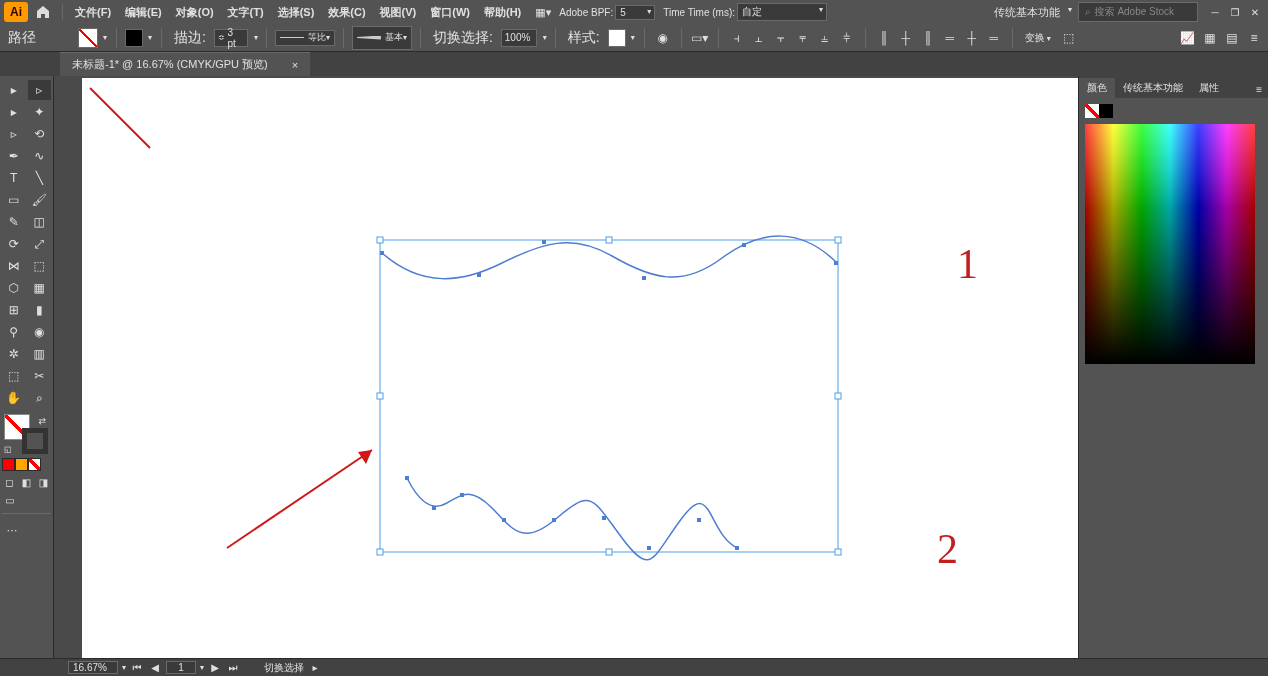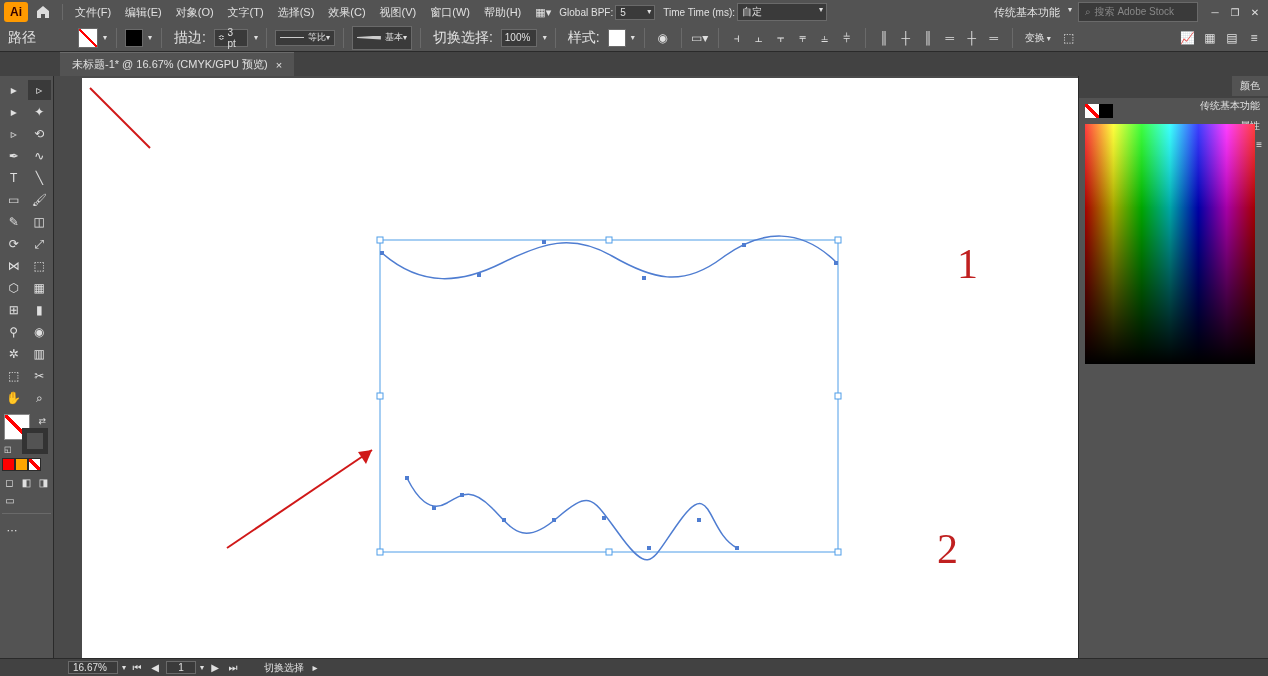--- a/index.html
+++ b/index.html
@@ -2,21 +2,21 @@
 <html><head>
 <meta charset="utf-8">
 <style>
 * { margin: 0; padding: 0; box-sizing: border-box; }
 body { font-family: "Microsoft YaHei", sans-serif; font-size: 11px; background: #535353; color: #e0e0e0; overflow: hidden; width: 1268px; height: 676px; }
 
 
 .menubar { height: 24px; background: #535353; display: flex; align-items: center; padding: 0 4px; gap: 2px; }
 .menubar .logo { width: 24px; height: 20px; background: #ff9a00; border-radius: 3px; display: flex; align-items: center; justify-content: center; color: #330000; font-weight: bold; font-size: 12px; }
 .menubar .home-icon { width: 18px; height: 18px; display: flex; align-items: center; justify-content: center; margin: 0 4px; }
-.menubar .menu-item { padding: 2px 6px; font-size: 11px; cursor: default; }
+.menubar .menu-item { padding: 2px 6px; font-size: 11px; cursor: default; font-weight: bold; }
 .menubar .sep { width: 1px; height: 16px; background: #6a6a6a; margin: 0 4px; }
 .menubar .field-icon { width: 16px; height: 16px; display: flex; align-items: center; justify-content: center; }
 .menubar .dropdown { padding: 1px 14px 1px 4px; background: #3a3a3a; border: 1px solid #6a6a6a; font-size: 10px; position: relative; min-width: 40px; }
 .menubar .dropdown::after { content: "▾"; position: absolute; right: 3px; font-size: 8px; }
 .menubar .label { font-size: 10px; margin-left: 6px; }
 .menubar .spacer { flex: 1; }
 .menubar .workspace { padding: 2px 16px 2px 8px; font-size: 11px; position: relative; }
 .menubar .workspace::after { content: "▾"; position: absolute; right: 4px; font-size: 8px; }
 .menubar .search { background: #3a3a3a; border: 1px solid #6a6a6a; padding: 2px 6px; font-size: 10px; width: 120px; color: #888; display: flex; align-items: center; gap: 4px; }
 .menubar .win-controls { display: flex; gap: 2px; margin-left: 6px; }
@@ -39,21 +39,21 @@
 .optbar .brush-prev { width: 60px; height: 24px; border: 1px solid #6a6a6a; background: #3a3a3a; display: flex; align-items: center; padding: 0 4px; justify-content: space-between; font-size: 9px; }
 .optbar .brush-shape { height: 4px; background: #ccc; flex: 1; margin-right: 4px; clip-path: polygon(0 40%, 100% 0, 100% 100%, 0 60%); }
 .optbar .sep2 { width: 1px; height: 20px; background: #6a6a6a; margin: 0 4px; }
 .optbar .icon-btn { width: 20px; height: 20px; display: flex; align-items: center; justify-content: center; font-size: 12px; }
 .optbar .icon-group { display: flex; gap: 2px; }
 .optbar .btn-label { font-size: 10px; padding: 0 4px; position: relative; }
 .optbar .btn-label::after { content: "▾"; margin-left: 2px; font-size: 8px; }
 
 
 .tabbar { height: 24px; background: #424242; display: flex; align-items: flex-end; padding-left: 60px; }
-.tabbar .tab { background: #535353; padding: 4px 12px; font-size: 11px; display: flex; align-items: center; gap: 8px; border-top: 1px solid #6a6a6a; }
+.tabbar .tab { background: #535353; padding: 4px 12px; font-size: 11px; display: flex; align-items: center; gap: 24px; border-top: 1px solid #6a6a6a; }
 .tabbar .tab .close { font-size: 11px; }
 
 
 .main { display: flex; height: calc(676px - 24px - 28px - 24px - 18px); }
 
 
 .toolbox { width: 54px; background: #535353; display: flex; flex-direction: column; padding: 4px 2px; gap: 2px; border-right: 1px solid #2a2a2a; }
 .tool-row { display: flex; gap: 2px; }
 .tool { width: 24px; height: 20px; display: flex; align-items: center; justify-content: center; font-size: 12px; position: relative; }
 .tool.selected { background: #3a3a3a; }
@@ -70,21 +70,21 @@
 .toolbox-split { border-top: 1px solid #6a6a6a; margin: 4px 0; }
 .toolbox-edit { width: 20px; height: 20px; display: flex; align-items: center; justify-content: center; }
 
 
 .canvas-area { flex: 1; background: #4a4a4a; position: relative; overflow: hidden; }
 .artboard { position: absolute; left: 28px; top: 2px; width: 1005px; height: 588px; background: white; }
 .artboard svg { position: absolute; left: 0; top: 0; }
 
 
 .panels { width: 190px; background: #535353; border-left: 1px solid #2a2a2a; display: flex; flex-direction: column; position: relative; }
-.panel-tabs { display: flex; background: #424242; height: 22px; align-items: flex-end; flex-direction: column; }
+.panel-tabs { display: flex; background: #424242; height: 22px; align-items: flex-end; }
 .panel-tab { padding: 3px 8px; font-size: 10px; }
 .panel-tab.active { background: #535353; }
 .panel-tab.menu { margin-left: auto; padding: 3px 6px; }
 .panel-body { padding: 6px; }
 .fill-stroke-small { display: flex; gap: 0; }
 .fs-none { width: 14px; height: 14px; background: white; position: relative; }
 .fs-none::after { content: ""; position: absolute; inset: 0; background: linear-gradient(to top right, transparent 42%, red 42%, red 58%, transparent 58%); }
 .fs-black { width: 14px; height: 14px; background: black; }
 .color-picker { width: 170px; height: 240px; margin-top: 6px; background: 
   linear-gradient(to bottom, transparent 0%, black 100%),
@@ -118,21 +118,21 @@
   <div class="menu-item">文件(F)</div>
   <div class="menu-item">编辑(E)</div>
   <div class="menu-item">对象(O)</div>
   <div class="menu-item">文字(T)</div>
   <div class="menu-item">选择(S)</div>
   <div class="menu-item">效果(C)</div>
   <div class="menu-item">视图(V)</div>
   <div class="menu-item">窗口(W)</div>
   <div class="menu-item">帮助(H)</div>
   <div class="field-icon" style="margin-left:6px">▦▾</div>
-  <div class="label">Global BPF:</div>
+  <div class="label">Adobe BPF:</div>
   <div class="dropdown">5</div>
   <div class="label">Time Time (ms):</div>
   <div class="dropdown" style="min-width:90px">自定</div>
   <div class="spacer"></div>
   <div class="workspace">传统基本功能</div>
   <div class="search">
     <span>⌕</span>
     <span>搜索 Adobe Stock</span>
   </div>
   <div class="win-controls">

